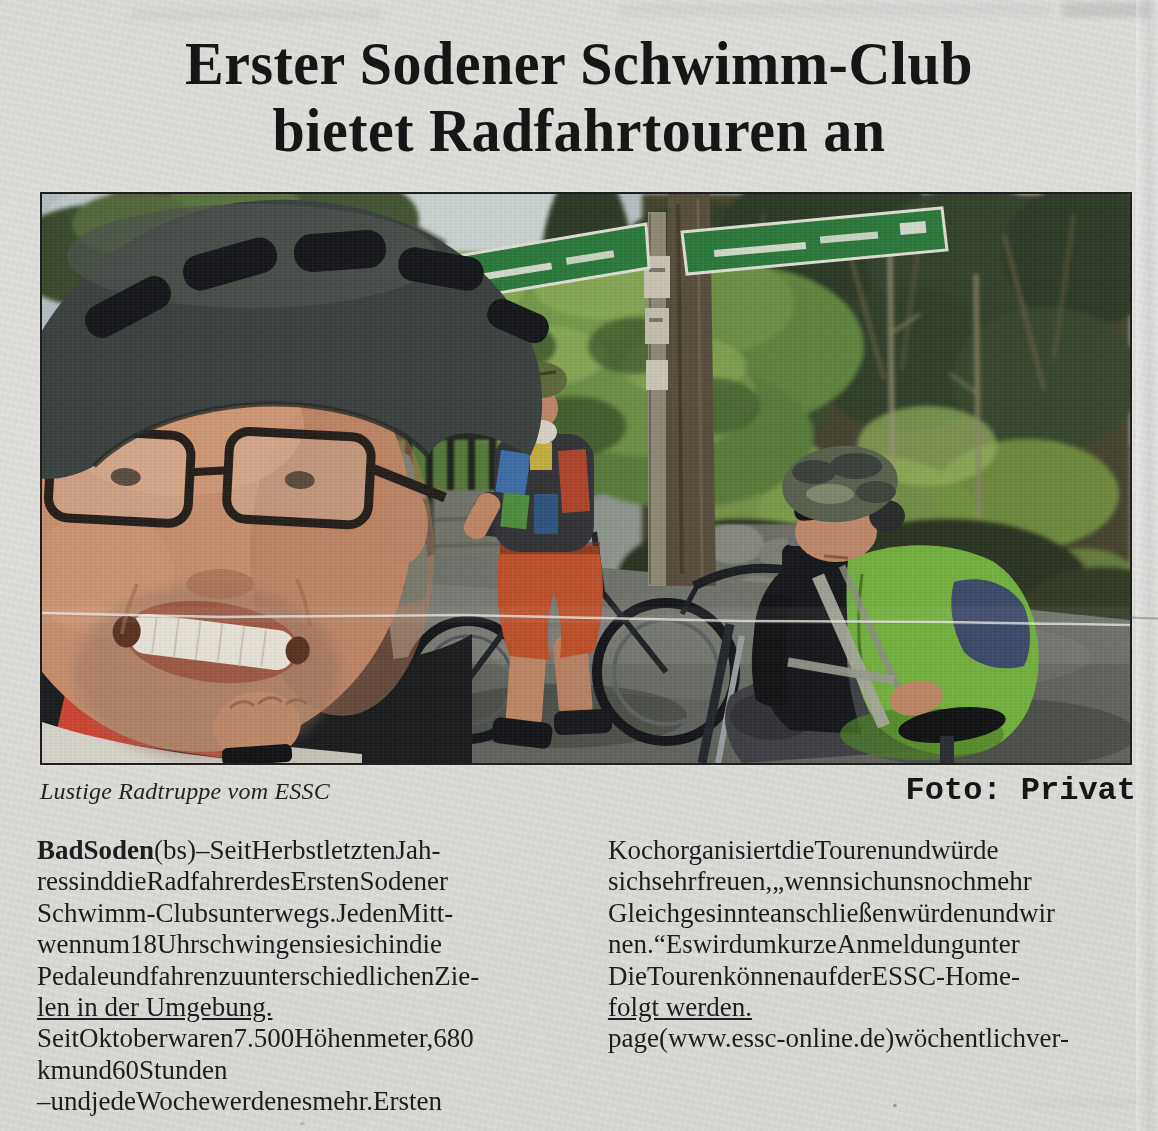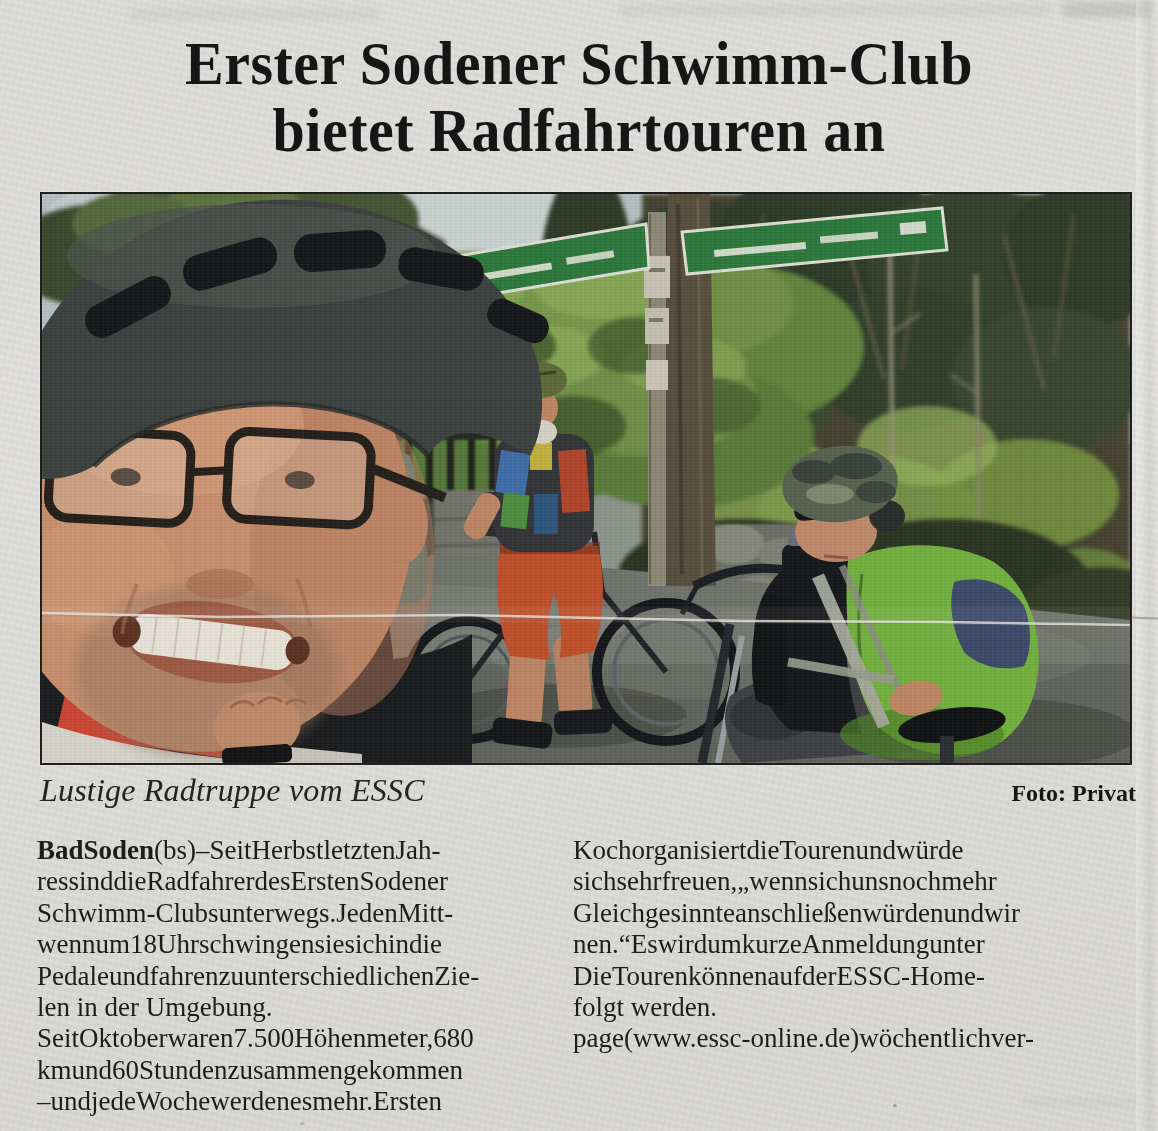--- a/index.html
+++ b/index.html
@@ -24,27 +24,27 @@
   .headline span{display:block;transform:scaleY(1.04);}
   .photo-frame{position:absolute;left:40px;top:192px;width:1088px;height:569px;
     border:2px solid #1f1f1d;box-shadow:0 0 0 1px rgba(255,255,255,.2);background:#8d958c;margin:0;}
   .photo-frame svg{display:block;width:100%;height:100%;}
   .grain{position:absolute;inset:0;pointer-events:none;opacity:.8;
     background:
       repeating-linear-gradient(0deg,rgba(255,255,255,.035) 0 1px,rgba(25,25,25,.035) 1px 3px),
       repeating-linear-gradient(90deg,rgba(255,255,255,.025) 0 2px,rgba(35,35,35,.03) 2px 5px);}
   .caption-row{position:absolute;left:40px;top:772px;width:1096px;display:flex;
     justify-content:space-between;align-items:baseline;}
-  .cap-left{font-style:italic;font-size:32px;letter-spacing:.2px;color:#23231f;}
-  .cap-right{font-weight:bold;font-size:24px;color:#161616;}
+  .cap-left{font-style:italic;font-size:24px;letter-spacing:.2px;color:#23231f;}
+  .cap-right{font-weight:bold;font-size:32px;color:#161616;font-family:Liberation Mono, monospace;}
   .col{position:absolute;top:835px;width:536px;font-size:27px;line-height:31.4px;color:#1d1d1b;}
   #col-left{left:37px;}
-  #col-right{left:573px;}
+  #col-right{left:608px;}
   .tl{display:flex;white-space:pre;height:31.4px;overflow:visible;}
-  .tl.last{display:block;}
+  .tl.last{display:block;text-decoration:underline;}
   .bld{font-weight:bold;}
   .margin-strip{position:absolute;left:1136px;top:0;width:22px;height:1131px;pointer-events:none;
     background:linear-gradient(90deg,rgba(255,255,255,.28),rgba(0,0,0,.04) 60%,rgba(255,255,255,.1));}
   .crease-tick{position:absolute;left:1128px;top:617px;width:30px;height:2px;
     background:rgba(70,70,66,.35);transform:rotate(2deg);}
   .speck{position:absolute;border-radius:50%;background:rgba(60,58,54,.4);}
   .s1{left:893px;top:1104px;width:4px;height:3px;}
   .s2{left:300px;top:1122px;width:5px;height:3px;opacity:.5;}
 </style>
 </head>
@@ -358,21 +358,21 @@
   </div>
 
   <div class="col" id="col-left">
       <div class="tl"><span class="bld">Bad</span><span class="bld">Soden</span><span>(bs)</span><span>–</span><span>Seit</span><span>Herbst</span><span>letzten</span><span>Jah-</span></div>
       <div class="tl"><span>res</span><span>sind</span><span>die</span><span>Radfahrer</span><span>des</span><span>Ersten</span><span>Sodener</span></div>
       <div class="tl"><span>Schwimm-Clubs</span><span>unterwegs.</span><span>Jeden</span><span>Mitt-</span></div>
       <div class="tl"><span>wenn</span><span>um</span><span>18</span><span>Uhr</span><span>schwingen</span><span>sie</span><span>sich</span><span>in</span><span>die</span></div>
       <div class="tl"><span>Pedale</span><span>und</span><span>fahren</span><span>zu</span><span>unterschiedlichen</span><span>Zie-</span></div>
       <div class="tl last">len in der Umgebung.</div>
       <div class="tl"><span>Seit</span><span>Oktober</span><span>waren</span><span>7.500</span><span>Höhenmeter,</span><span>680</span></div>
-      <div class="tl"><span>km</span><span>und</span><span>60</span><span>Stunden</span><span>zusammengekommen</span></div>
+      <div class="tl"><span>km</span><span>und</span><span>60</span><span>Stunden</span></div>
       <div class="tl"><span>–</span><span>und</span><span>jede</span><span>Woche</span><span>werden</span><span>es</span><span>mehr.</span><span>Ersten</span></div>
     </div>
   <div class="col" id="col-right">
       <div class="tl"><span>Koch</span><span>organisiert</span><span>die</span><span>Touren</span><span>und</span><span>würde</span></div>
       <div class="tl"><span>sich</span><span>sehr</span><span>freuen,</span><span>„wenn</span><span>sich</span><span>uns</span><span>noch</span><span>mehr</span></div>
       <div class="tl"><span>Gleichgesinnte</span><span>anschließen</span><span>würden</span><span>und</span><span>wir</span></div>
       <div class="tl"><span>nen.“</span><span>Es</span><span>wird</span><span>um</span><span>kurze</span><span>Anmeldung</span><span>unter</span></div>
       <div class="tl"><span>Die</span><span>Touren</span><span>können</span><span>auf</span><span>der</span><span>ESSC-Home-</span></div>
       <div class="tl last">folgt werden.</div>
       <div class="tl"><span>page</span><span>(www.essc-online.de)</span><span>wöchentlich</span><span>ver-</span></div>

